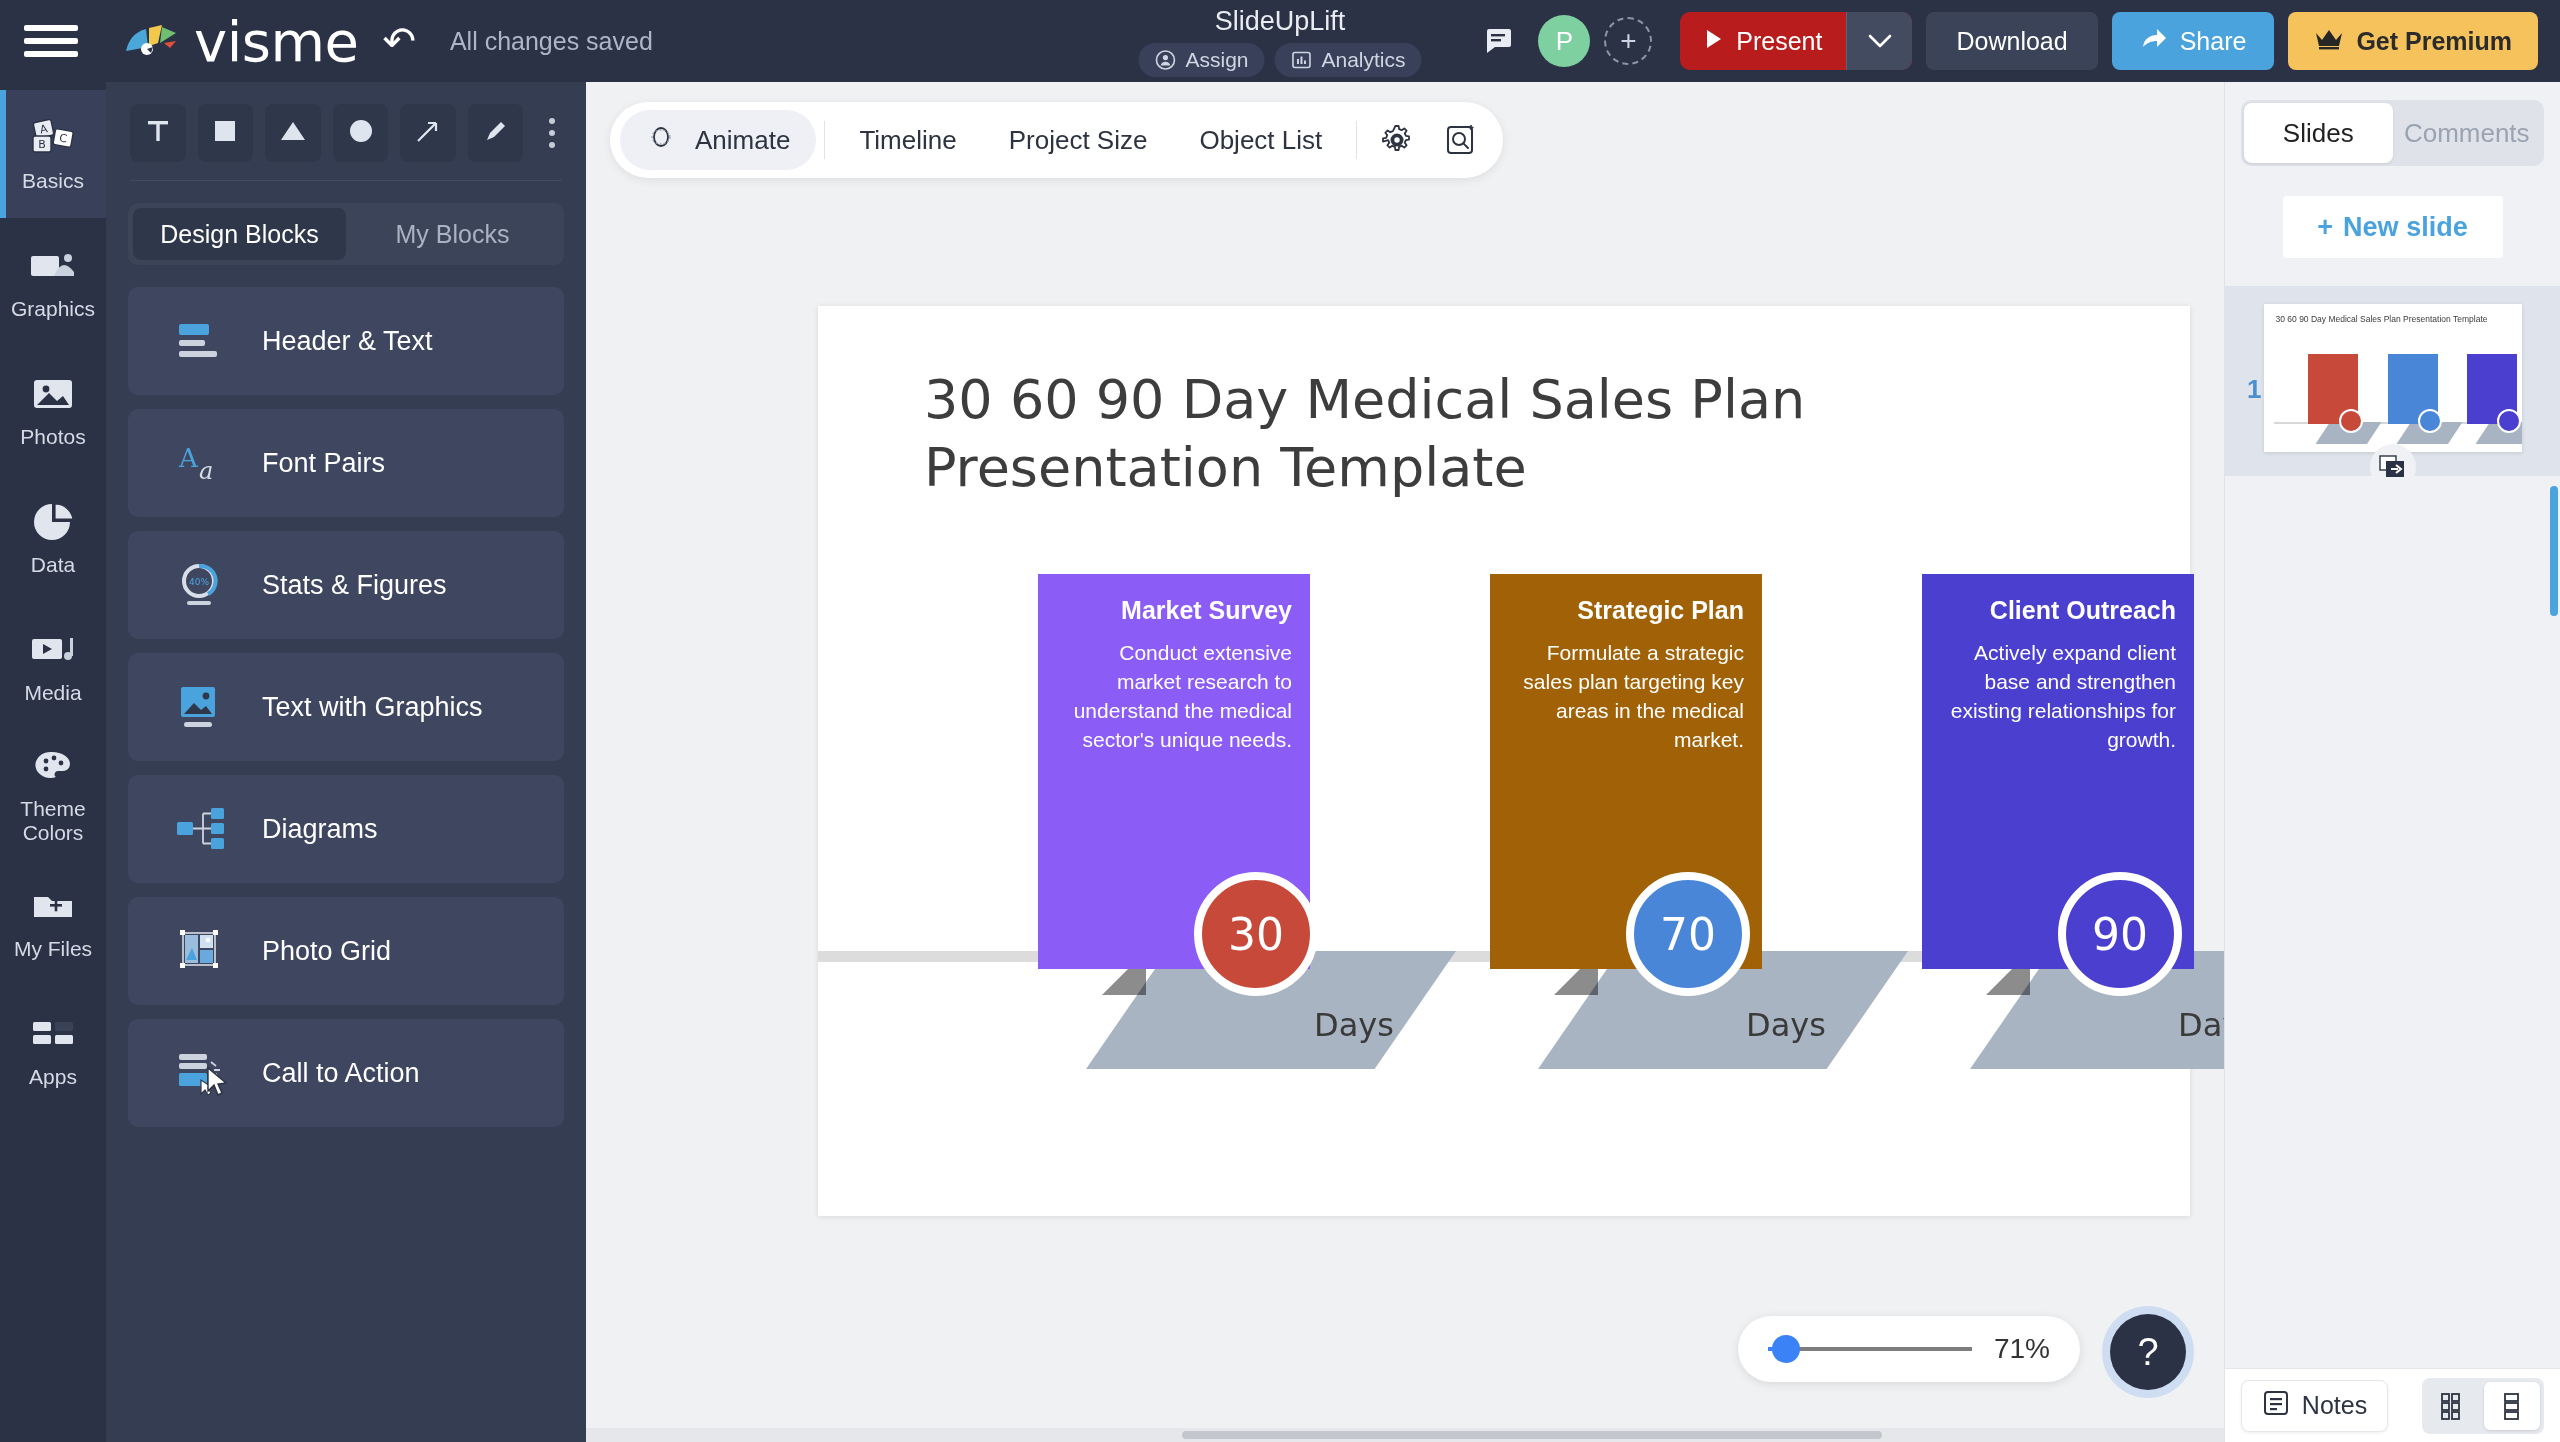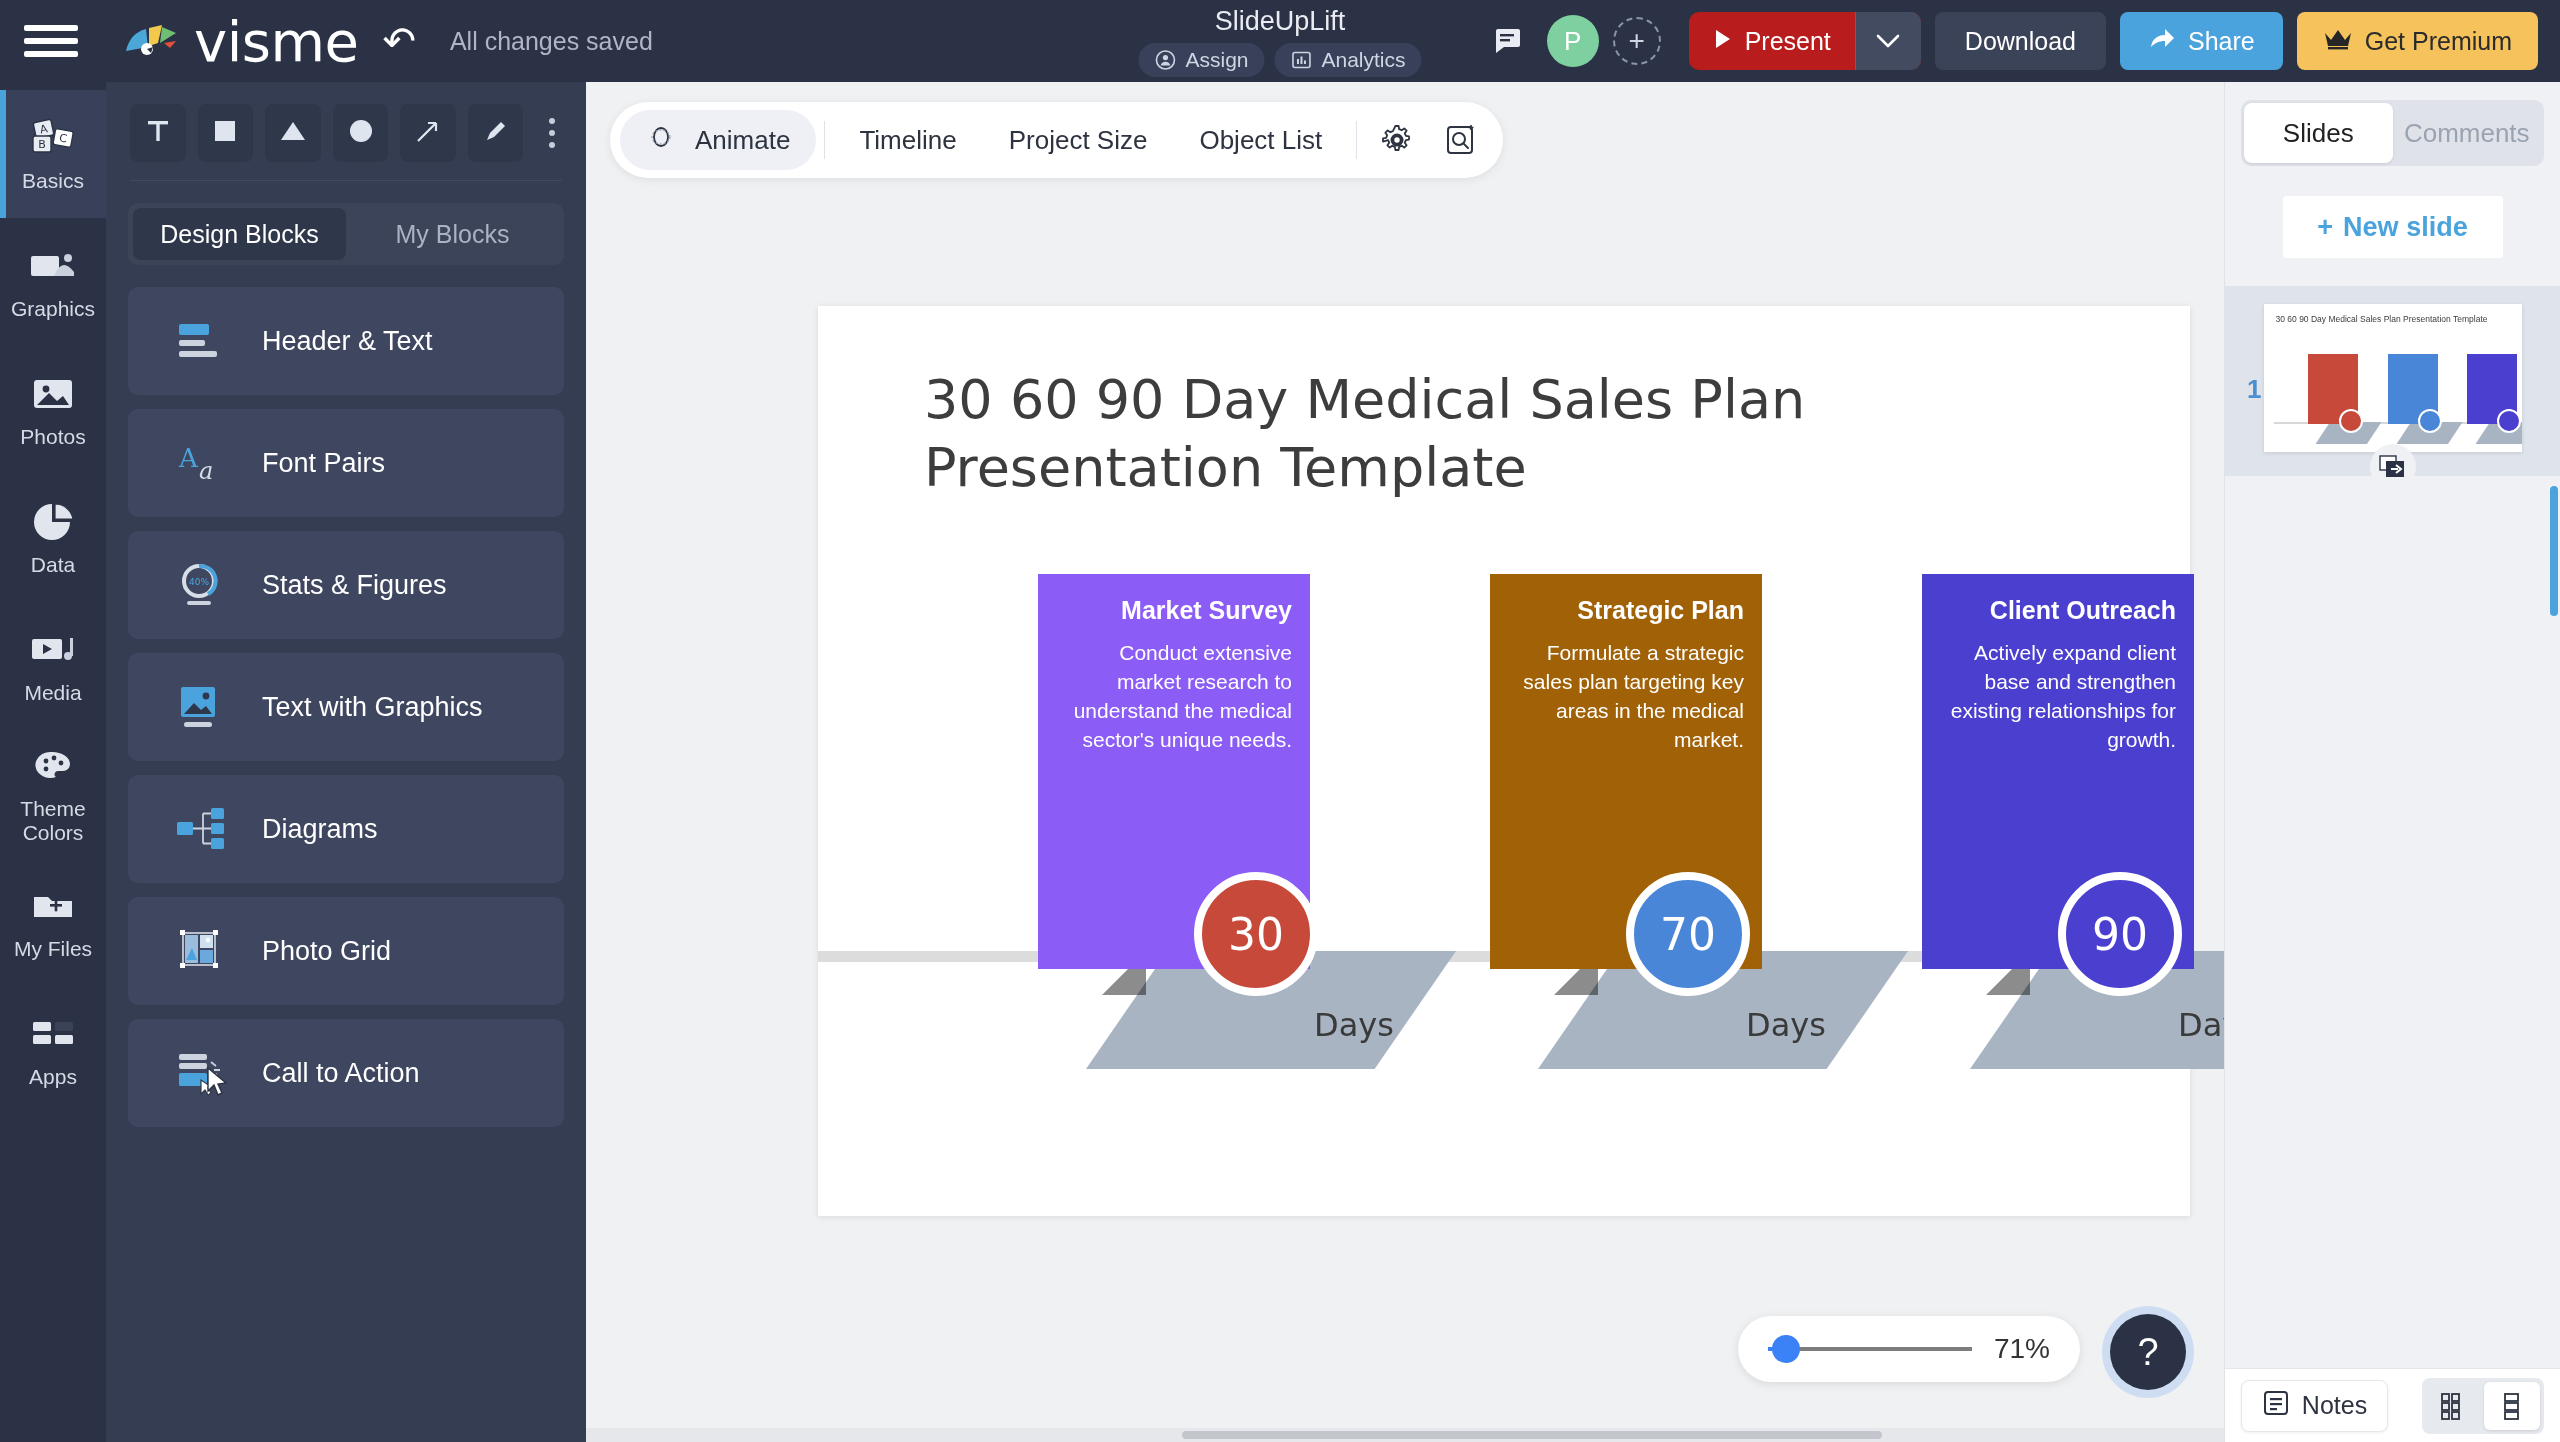--- a/index.html
+++ b/index.html
@@ -70,21 +70,21 @@
   .download-btn {
     background:#3b4359; color:#fff; font-size: 25px; height: 58px;
     border-radius: 8px; display:flex; align-items:center; padding: 0 30px; cursor:pointer;
   }
   .share-btn {
     background:#4aa3dd; color:#fff; font-size: 25px; height: 58px;
     border-radius: 8px; display:flex; align-items:center; gap:12px; padding: 0 28px; cursor:pointer;
   }
   .premium-btn {
     background:#f5c25c; color:#2b2b2b; font-size: 25px; height: 58px;
-    border-radius: 8px; display:flex; align-items:center; gap:12px; padding: 0 26px; cursor:pointer; font-weight:400;
+    border-radius: 8px; display:flex; align-items:center; gap:12px; padding: 0 26px; cursor:pointer; font-weight:700;
   }
 
   
   .rail {
     position:absolute; left: 0; top: 82px; width: 106px; bottom: 0;
     background: #2b3245; padding-top: 8px;
   }
   .rail-item {
     width: 106px; height: 128px; display:flex; flex-direction:column;
     align-items:center; justify-content:center; gap: 8px; cursor:pointer; position:relative;

